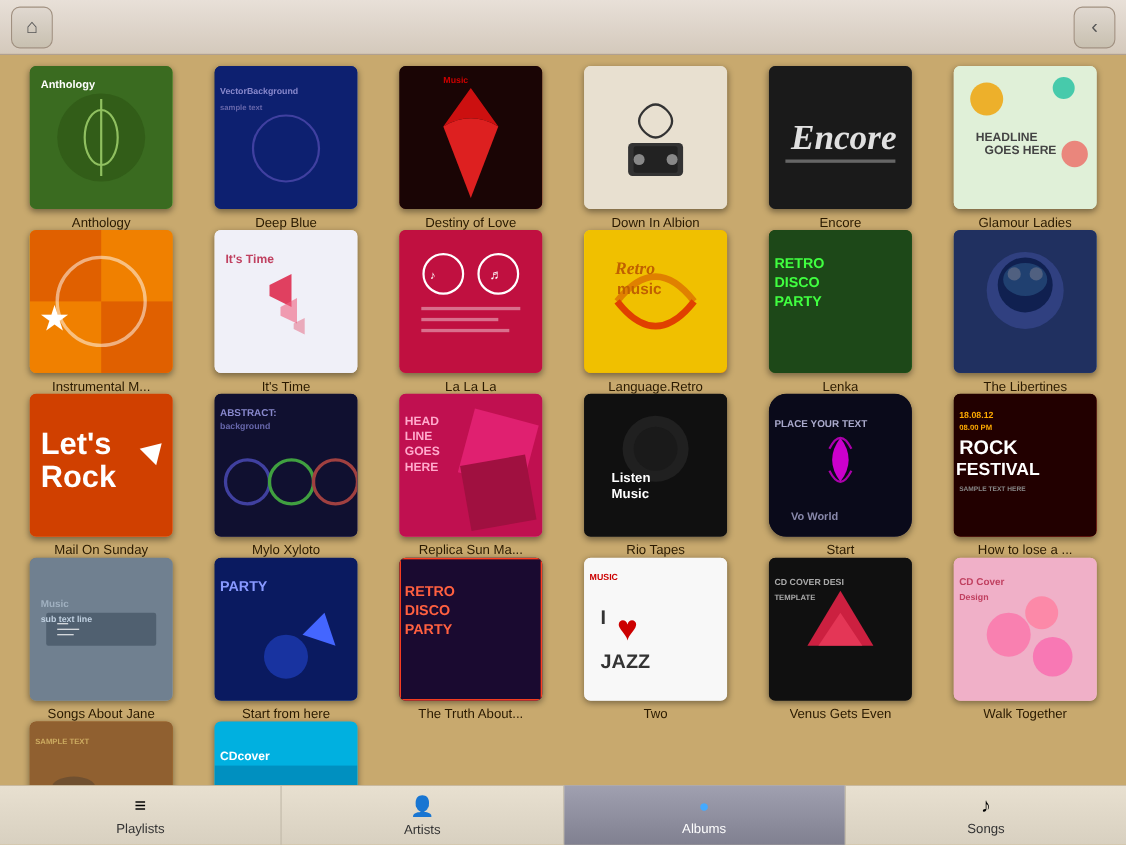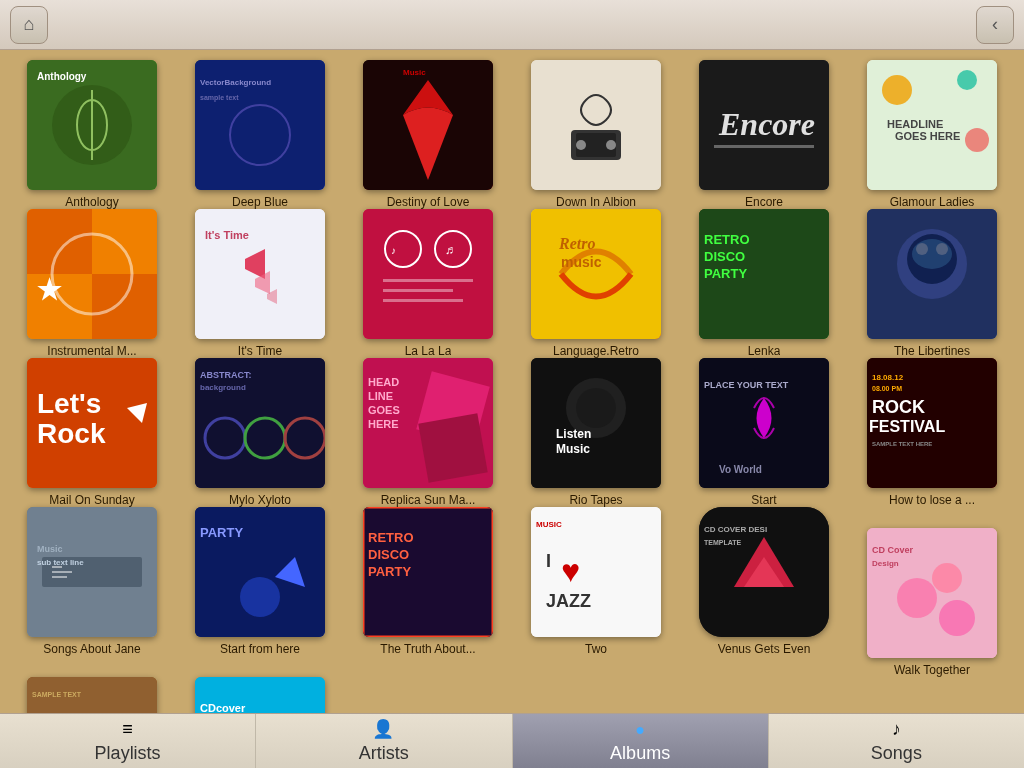--- a/index.html
+++ b/index.html
@@ -104,30 +104,30 @@
     .cover-instrumental { background: linear-gradient(135deg, #f0a000 0%, #e06000 100%); }
     .cover-its-time { background: linear-gradient(135deg, #f0f0f8 0%, #e0e0f0 100%); }
     .cover-la-la-la { background: linear-gradient(135deg, #c01040 0%, #e02060 100%); }
     .cover-language { background: linear-gradient(135deg, #f8e000 0%, #f0a000 50%, #e04000 100%); }
     .cover-lenka { background: linear-gradient(135deg, #1a3a10 0%, #2a6020 50%, #40a030 100%); }
     .cover-libertines { background: linear-gradient(135deg, #204070 0%, #305090 100%); }
     .cover-mail-sunday { background: linear-gradient(135deg, #d04000 0%, #f06020 100%); }
     .cover-mylo { background: linear-gradient(135deg, #101030 0%, #202060 100%); }
     .cover-replica { background: linear-gradient(135deg, #c01050 0%, #e02080 100%); }
     .cover-rio { background: linear-gradient(135deg, #101010 0%, #303030 100%); }
-    .cover-world { background: linear-gradient(135deg, #0a0a1a 0%, #1a1a3a 100%); }
+    .cover-world { background: linear-gradient(135deg, #0a0a1a 0%, #1a1a3a 100%); border-radius: 16px; }
     .cover-rock-festival { background: linear-gradient(135deg, #1a0000 0%, #4a0000 50%, #8a0000 100%); }
     .cover-songs-jane { background: linear-gradient(135deg, #607080 0%, #8090a0 100%); }
     .cover-start-here { background: linear-gradient(135deg, #0a1a4a 0%, #1040a0 100%); }
     .cover-teenage { background: linear-gradient(135deg, #101010 0%, #1a1a1a 100%); }
     .cover-truth { background: linear-gradient(135deg, #1a0a30 0%, #2a1050 100%); }
     .cover-two { background: #f8f8f8; }
     .cover-up-bracket { background: linear-gradient(135deg, #a0c0e0 0%, #c0d8f0 100%); }
-    .cover-venus { background: linear-gradient(135deg, #101010 0%, #202020 100%); border-radius: 23px; }
-    .cover-walk { background: linear-gradient(135deg, #f0a0c0 0%, #f8c0d8 100%); margin-top: 21px; }
+    .cover-venus { background: linear-gradient(135deg, #101010 0%, #202020 100%); }
+    .cover-walk { background: linear-gradient(135deg, #f0a0c0 0%, #f8c0d8 100%); }
     .cover-welcome { background: linear-gradient(135deg, #804010 0%, #a06020 100%); }
     .cover-yellow { background: linear-gradient(135deg, #00a0d0 0%, #00c0f0 100%); }
 
     
     .bottom-nav {
       height: 55px;
       background: linear-gradient(180deg, #e8e0d0 0%, #d8d0c0 100%);
       border-top: 1px solid #b0a090;
       display: flex;
       align-items: stretch;
@@ -143,21 +143,21 @@
       border-right: 1px solid #c0b8a8;
     }
     .nav-item:last-child { border-right: none; }
     .nav-item.active {
       background: linear-gradient(180deg, #a0a0b0 0%, #808090 100%);
     }
     .nav-icon {
       font-size: 18px;
     }
     .nav-label {
-      font-size: 18px;
+      font-size: 12px;
       color: #333;
     }
     .nav-item.active .nav-label { color: #fff; }
     .nav-item.active .nav-icon { color: #4af; }
   </style>
 </head>
 <body>
 
 <div class="header">
   <button class="header-btn header-btn-left">⌂</button>

